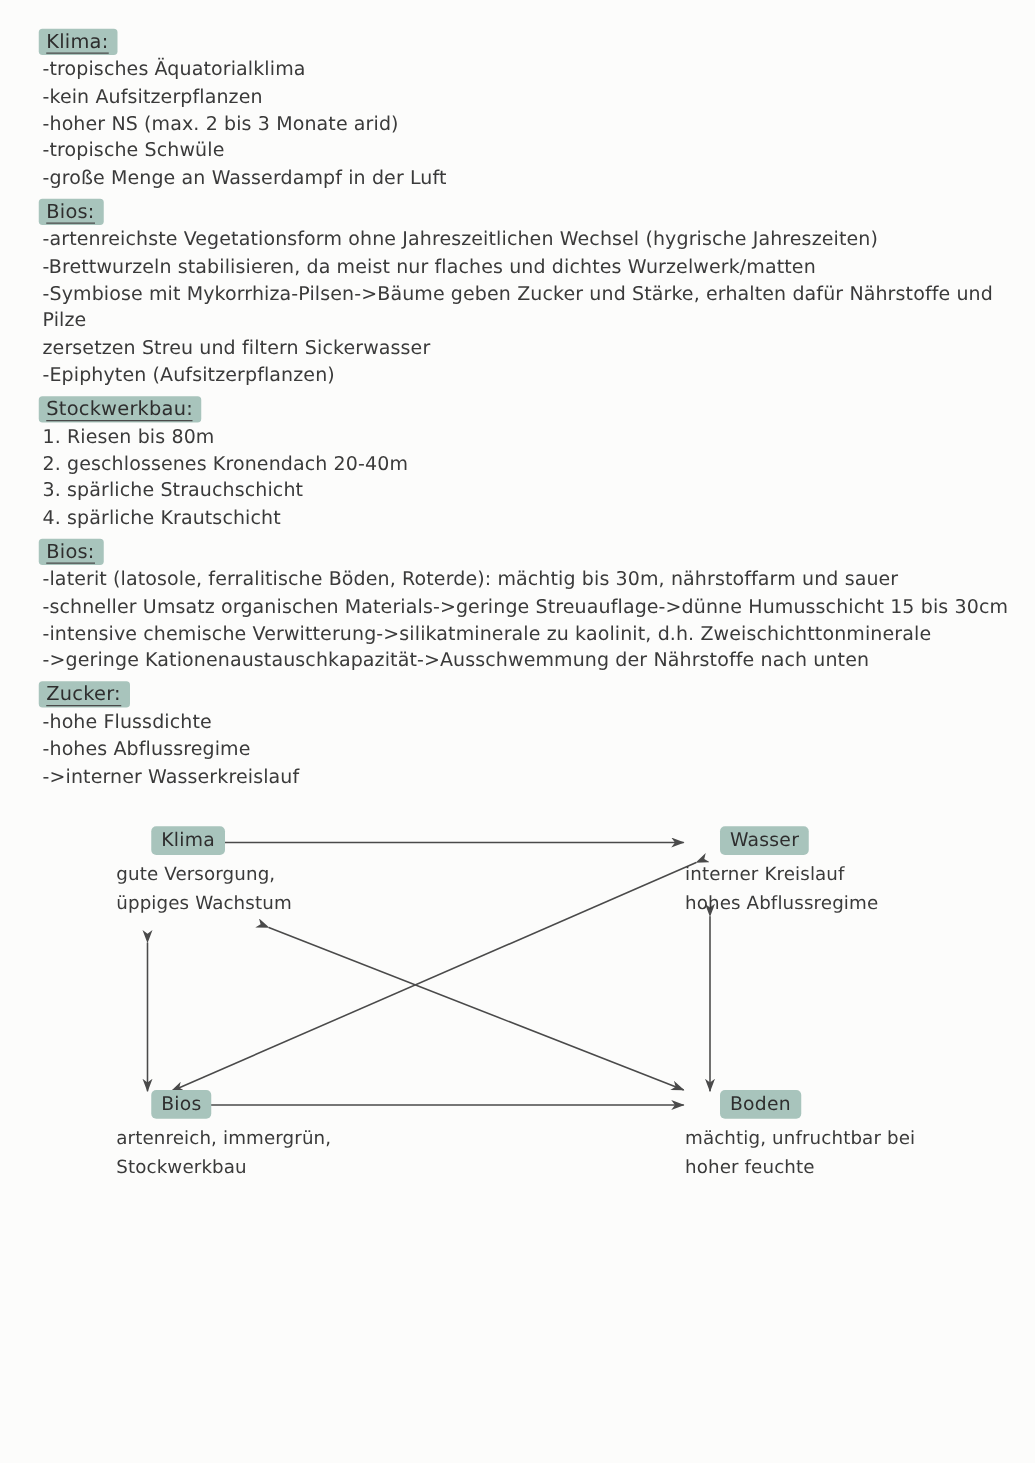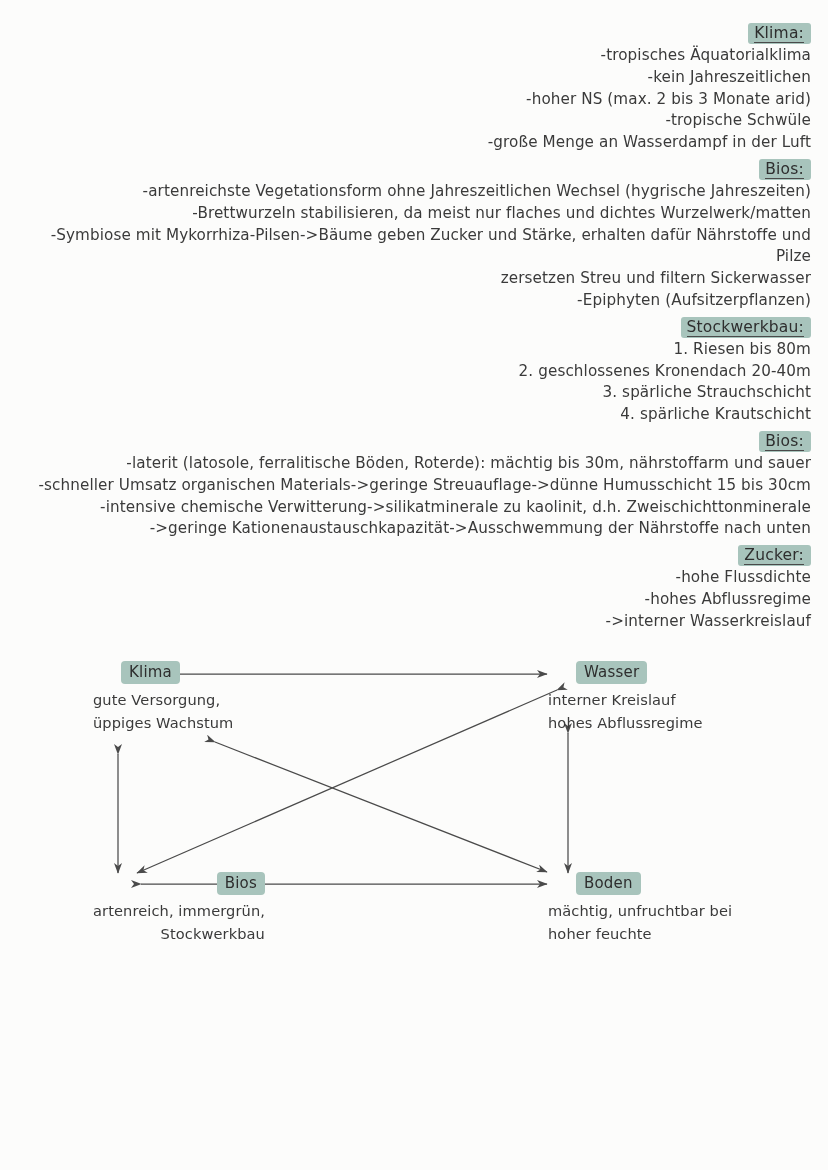--- a/index.html
+++ b/index.html
@@ -41,21 +41,21 @@
 
   .line {
     font-size: 15.2px;
     line-height: 21.8px;
     letter-spacing: 0.1px;
     white-space: pre-wrap;
     padding-left: 3px;
   }
   .line.cont { padding-left: 3px; }
 
-  .blk { margin-bottom: 2px; text-align: right; }
+  .blk { margin-bottom: 2px; }
 
   
   .diagram {
     position: absolute;
     left: 0;
     top: 645px;
     width: 828px;
     height: 320px;
   }
   .diagram svg {
@@ -81,32 +81,32 @@
     margin-top: 4px;
     font-size: 14.6px;
     line-height: 23px;
     color: #3a3a3a;
     letter-spacing: 0.1px;
   }
   .node-desc div { white-space: pre; }
 
   .n-klima { left: 93px;  top: 661px; }
   .n-wasser{ left: 548px; top: 661px; }
-  .n-bios  { left: 93px;  top: 872px; text-align: right; }
+  .n-bios  { left: 93px;  top: 872px; }
   .n-boden { left: 548px; top: 872px; }
 </style>
 </head>
 <body>
 
 <div class="notes">
 
   <div class="blk">
     <div class="heading"><span class="htext">Klima:</span></div>
     <div class="line">-tropisches Äquatorialklima</div>
-    <div class="line">-kein Jahreszeitlichen</div>
+    <div class="line">-kein Aufsitzerpflanzen</div>
     <div class="line">-hoher NS (max. 2 bis 3 Monate arid)</div>
     <div class="line">-tropische Schwüle</div>
     <div class="line">-große Menge an Wasserdampf in der Luft</div>
   </div>
 
   <div class="blk">
     <div class="heading"><span class="htext">Bios:</span></div>
     <div class="line">-artenreichste Vegetationsform ohne Jahreszeitlichen Wechsel (hygrische Jahreszeiten)</div>
     <div class="line">-Brettwurzeln stabilisieren, da meist nur flaches und dichtes Wurzelwerk/matten</div>
     <div class="line">-Symbiose mit Mykorrhiza-Pilsen-&gt;Bäume geben Zucker und Stärke, erhalten dafür Nährstoffe und Pilze</div>

